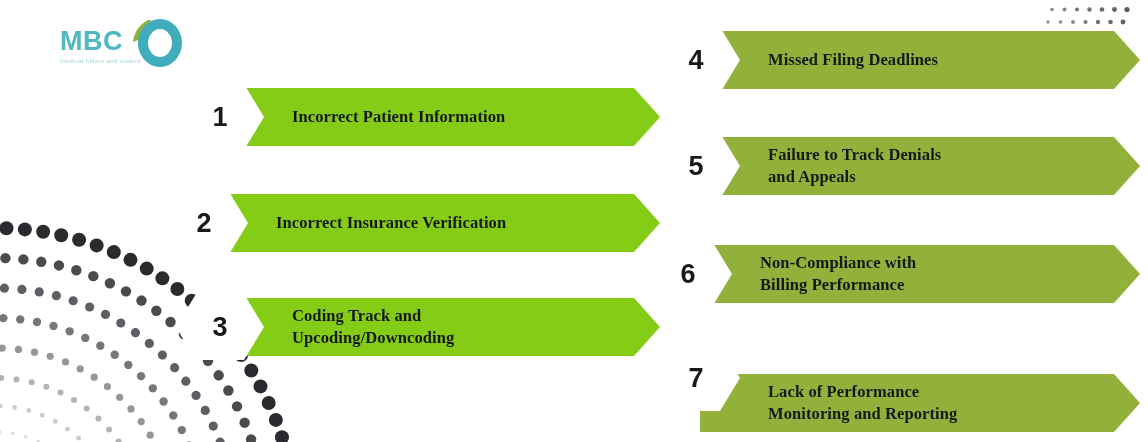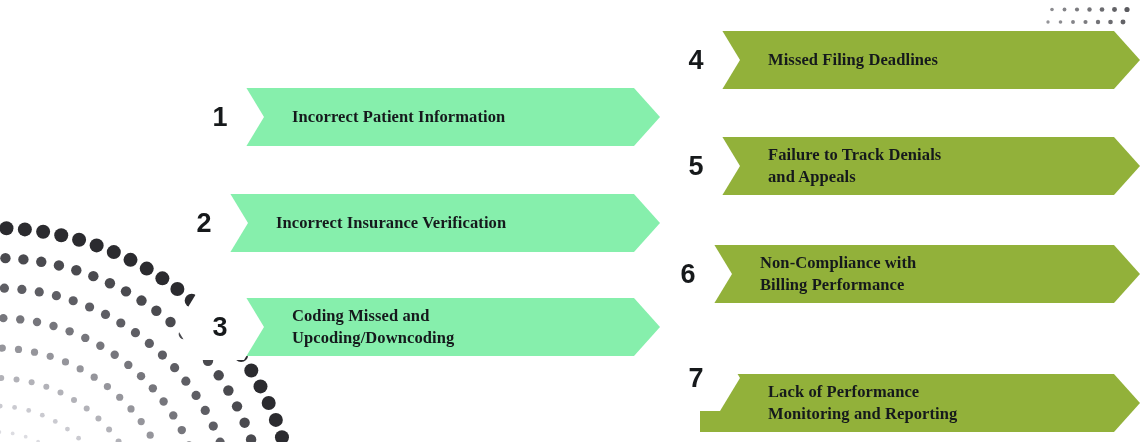--- a/index.html
+++ b/index.html
@@ -80,21 +80,21 @@
   }
   .bar {
     position: absolute;
     left: 48px;
     top: 0;
     height: 58px;
     clip-path: polygon(0 0, calc(100% - 26px) 0, 100% 50%, calc(100% - 26px) 100%, 0 100%);
     display: flex;
     align-items: center;
   }
-  .bar.teal  { background: #86efac; }
+  .bar.teal  { background: #84cc16; }
   .bar.green { background: #92B13A; }
 
   .bar-label {
     padding-left: 68px;
     padding-right: 30px;
     font-size: 16.5px;
     font-weight: bold;
     color: #15191c;
     line-height: 1.35;
     letter-spacing: 0.1px;
@@ -346,41 +346,50 @@
       <circle cx="51.50" cy="85.00" r="1.80" fill="rgb(140,140,144)"></circle>
       <circle cx="64.00" cy="85.00" r="1.93" fill="rgb(132,132,136)"></circle>
       <circle cx="18.00" cy="97.50" r="1.27" fill="rgb(173,173,177)"></circle>
       <circle cx="30.50" cy="97.50" r="1.40" fill="rgb(165,165,169)"></circle>
       <circle cx="43.00" cy="97.50" r="1.53" fill="rgb(157,157,161)"></circle>
       <circle cx="14.00" cy="110.00" r="1.13" fill="rgb(182,182,186)"></circle>
       <circle cx="26.50" cy="110.00" r="1.27" fill="rgb(173,173,177)"></circle>
       <circle cx="39.00" cy="110.00" r="1.40" fill="rgb(165,165,169)"></circle>
     </svg>
 
+  <div class="logo">
+    <svg class="logo-mark" viewBox="0 0 140 56">
+      <path d="M100 4 C92 8 86 16 85 26 C89 24 94 23 98 24 C97 16 99 9 103 4 Z" fill="#92B13A"></path>
+      <path d="M112 3 C99 3 90 15 90 27 C90 39 99 51 112 51 C125 51 134 39 134 27 C134 15 125 3 112 3 Z" fill="#3FADBC"></path>
+      <path d="M112 13 C105 13 100 20 100 27 C100 34 105 41 112 41 C119 41 124 34 124 27 C124 20 119 13 112 13 Z" fill="#ffffff"></path>
+    </svg>
+    <div class="logo-wordmark">MBC</div>
+    <div class="logo-tagline">medical billers and coders</div>
+  </div>
 
   <div id="rows-host">
       <div class="row" style="left: 176px; top: 88px; width: 484px;">
         <div class="bar teal" style="width: 436px;">
           <div class="bar-label">Incorrect Patient Information</div>
         </div>
         <div class="badge">
           <span class="badge-num">1</span>
         </div>
       </div>
       <div class="row" style="left: 160px; top: 194px; width: 500px;">
         <div class="bar teal" style="width: 452px;">
           <div class="bar-label">Incorrect Insurance Verification</div>
         </div>
         <div class="badge">
           <span class="badge-num">2</span>
         </div>
       </div>
       <div class="row" style="left: 176px; top: 298px; width: 484px;">
         <div class="bar teal" style="width: 436px;">
-          <div class="bar-label">Coding Missed and
+          <div class="bar-label">Coding Track and
 Upcoding/Downcoding</div>
         </div>
         <div class="badge">
           <span class="badge-num">3</span>
         </div>
       </div>
       <div class="row" style="left: 652px; top: 31px; width: 488px;">
         <div class="bar green" style="width: 440px;">
           <div class="bar-label">Missed Filing Deadlines</div>
         </div>

